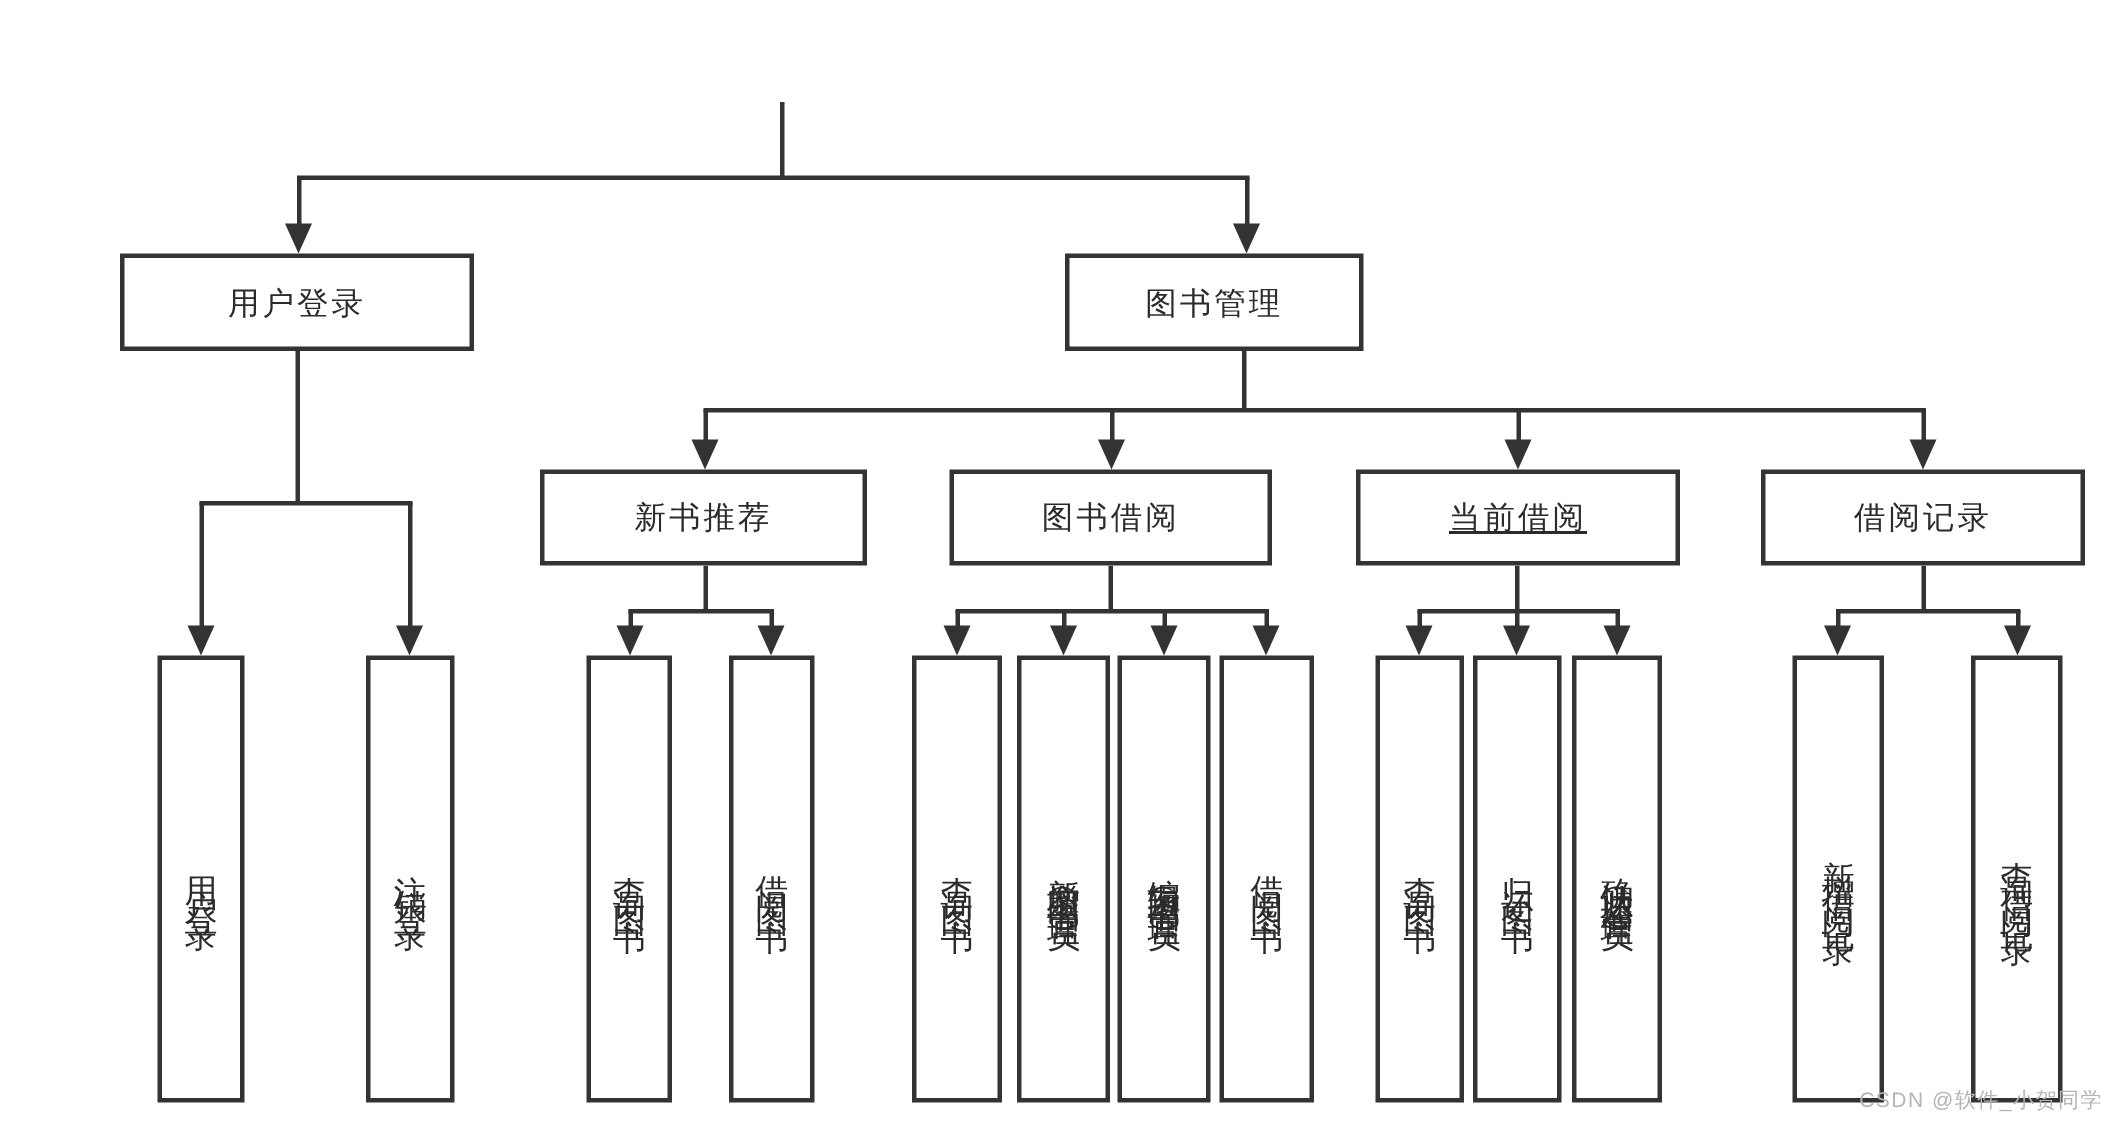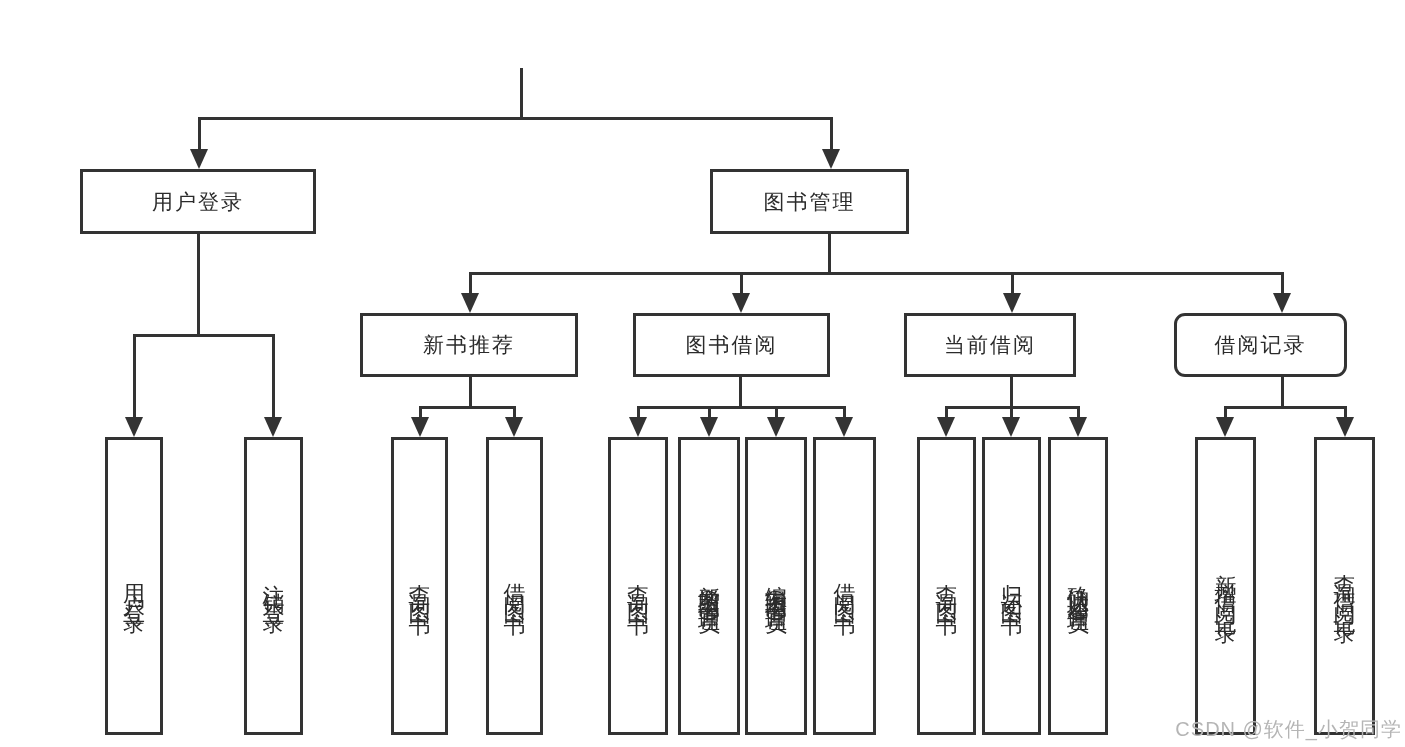--- a/index.html
+++ b/index.html
@@ -38,23 +38,23 @@
     letter-spacing:10px;
     line-height:1;
     color:var(--text);
   }
   .vtext.tight{letter-spacing:4px;}
   
   .n-root   {left:20px;  top:13px;  width:1005px; height:55px;}
   .n-login  {left:80px;  top:169px; width:236px;  height:65px;}
   .n-mgmt   {left:710px; top:169px; width:199px;  height:65px;}
   .n-rec    {left:360px; top:313px; width:218px;  height:64px;}
-  .n-borrow {left:633px; top:313px; width:197px;  height:64px;}
-  .n-current{left:904px; top:313px; width:172px;  height:64px;}
-  .n-records{left:1174px;top:313px; width:173px;  height:64px;border-radius:11px;}
+  .n-borrow {left:633px; top:313px; width:215px;  height:64px;}
+  .n-current{left:904px; top:313px; width:216px;  height:64px;text-decoration:underline;}
+  .n-records{left:1174px;top:313px; width:216px;  height:64px;}
   .leaf{top:437px;height:298px;}
   .l-a1{left:105px;width:58px;}  .l-a2{left:244px;width:59px;}
   .l-b1{left:391px;width:57px;}  .l-b2{left:486px;width:57px;}
   .l-c1{left:608px;width:60px;}  .l-c2{left:678px;width:62px;}
   .l-c3{left:745px;width:62px;}  .l-c4{left:813px;width:63px;}
   .l-d1{left:917px;width:59px;}  .l-d2{left:982px;width:59px;}
   .l-d3{left:1048px;width:60px;}
   .l-e1{left:1195px;width:61px;} .l-e2{left:1314px;width:61px;}
   
   .cline{position:absolute;background:var(--line);z-index:1;}
@@ -66,21 +66,21 @@
   }
   .arrow .head{
     position:absolute;bottom:0;left:0;
     width:0;height:0;
     border-left:9px solid transparent;
     border-right:9px solid transparent;
     border-top:20px solid var(--line);
   }
   .watermark{
     position:absolute;right:3px;bottom:4px;
-    font-size:20px;letter-spacing:1px;
+    font-size:14px;letter-spacing:1px;
     color:var(--wm);z-index:5;white-space:nowrap;
   }
 </style>
 </head>
 <body>
 
 <div class="stage">
 
 
   <div class="node n-login">

